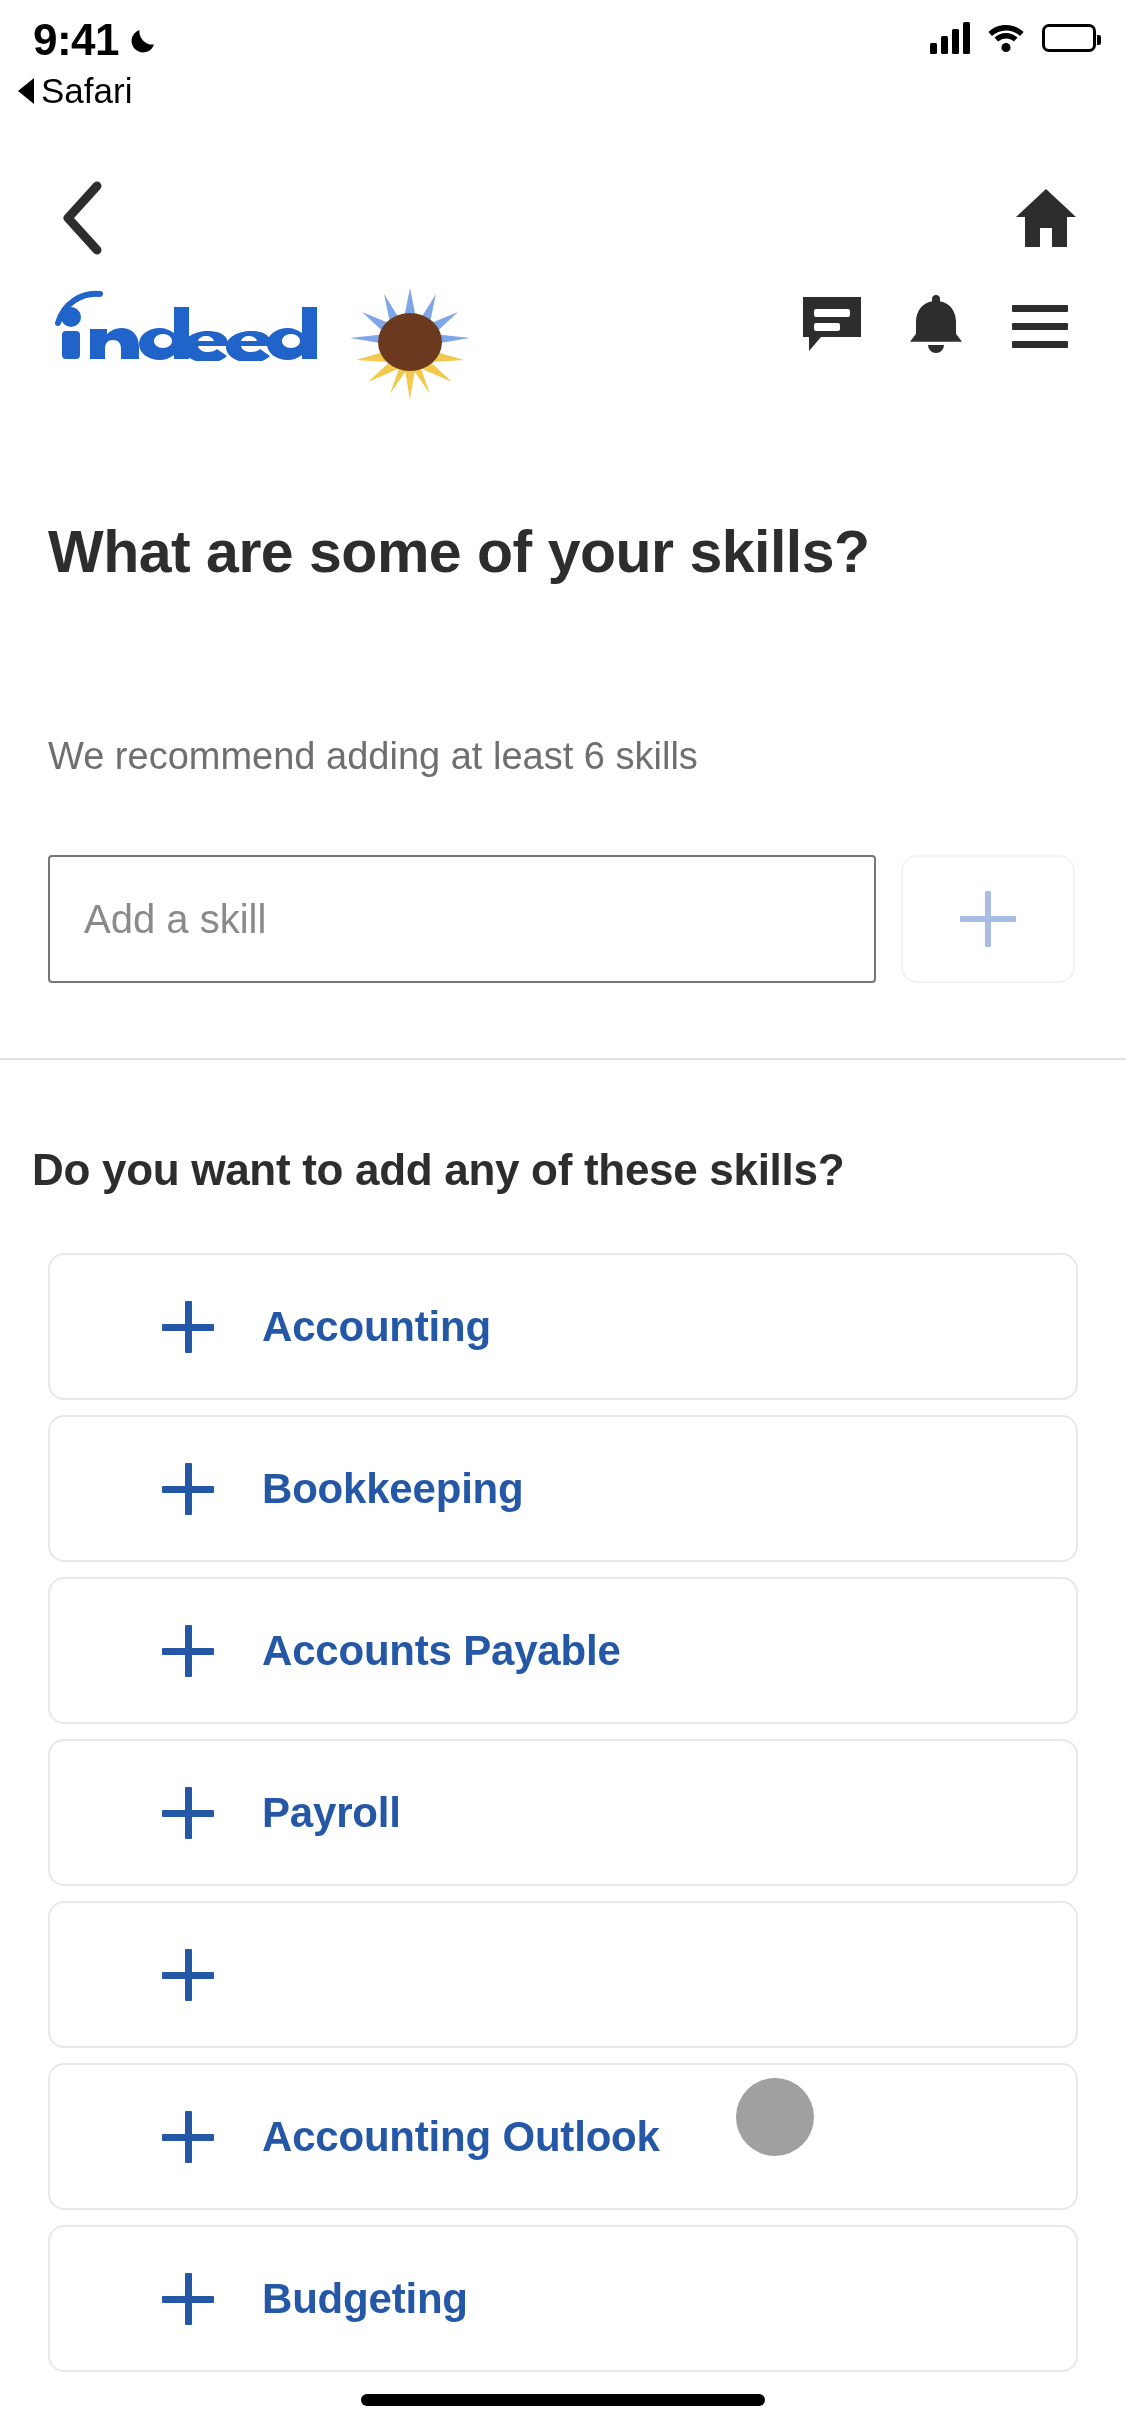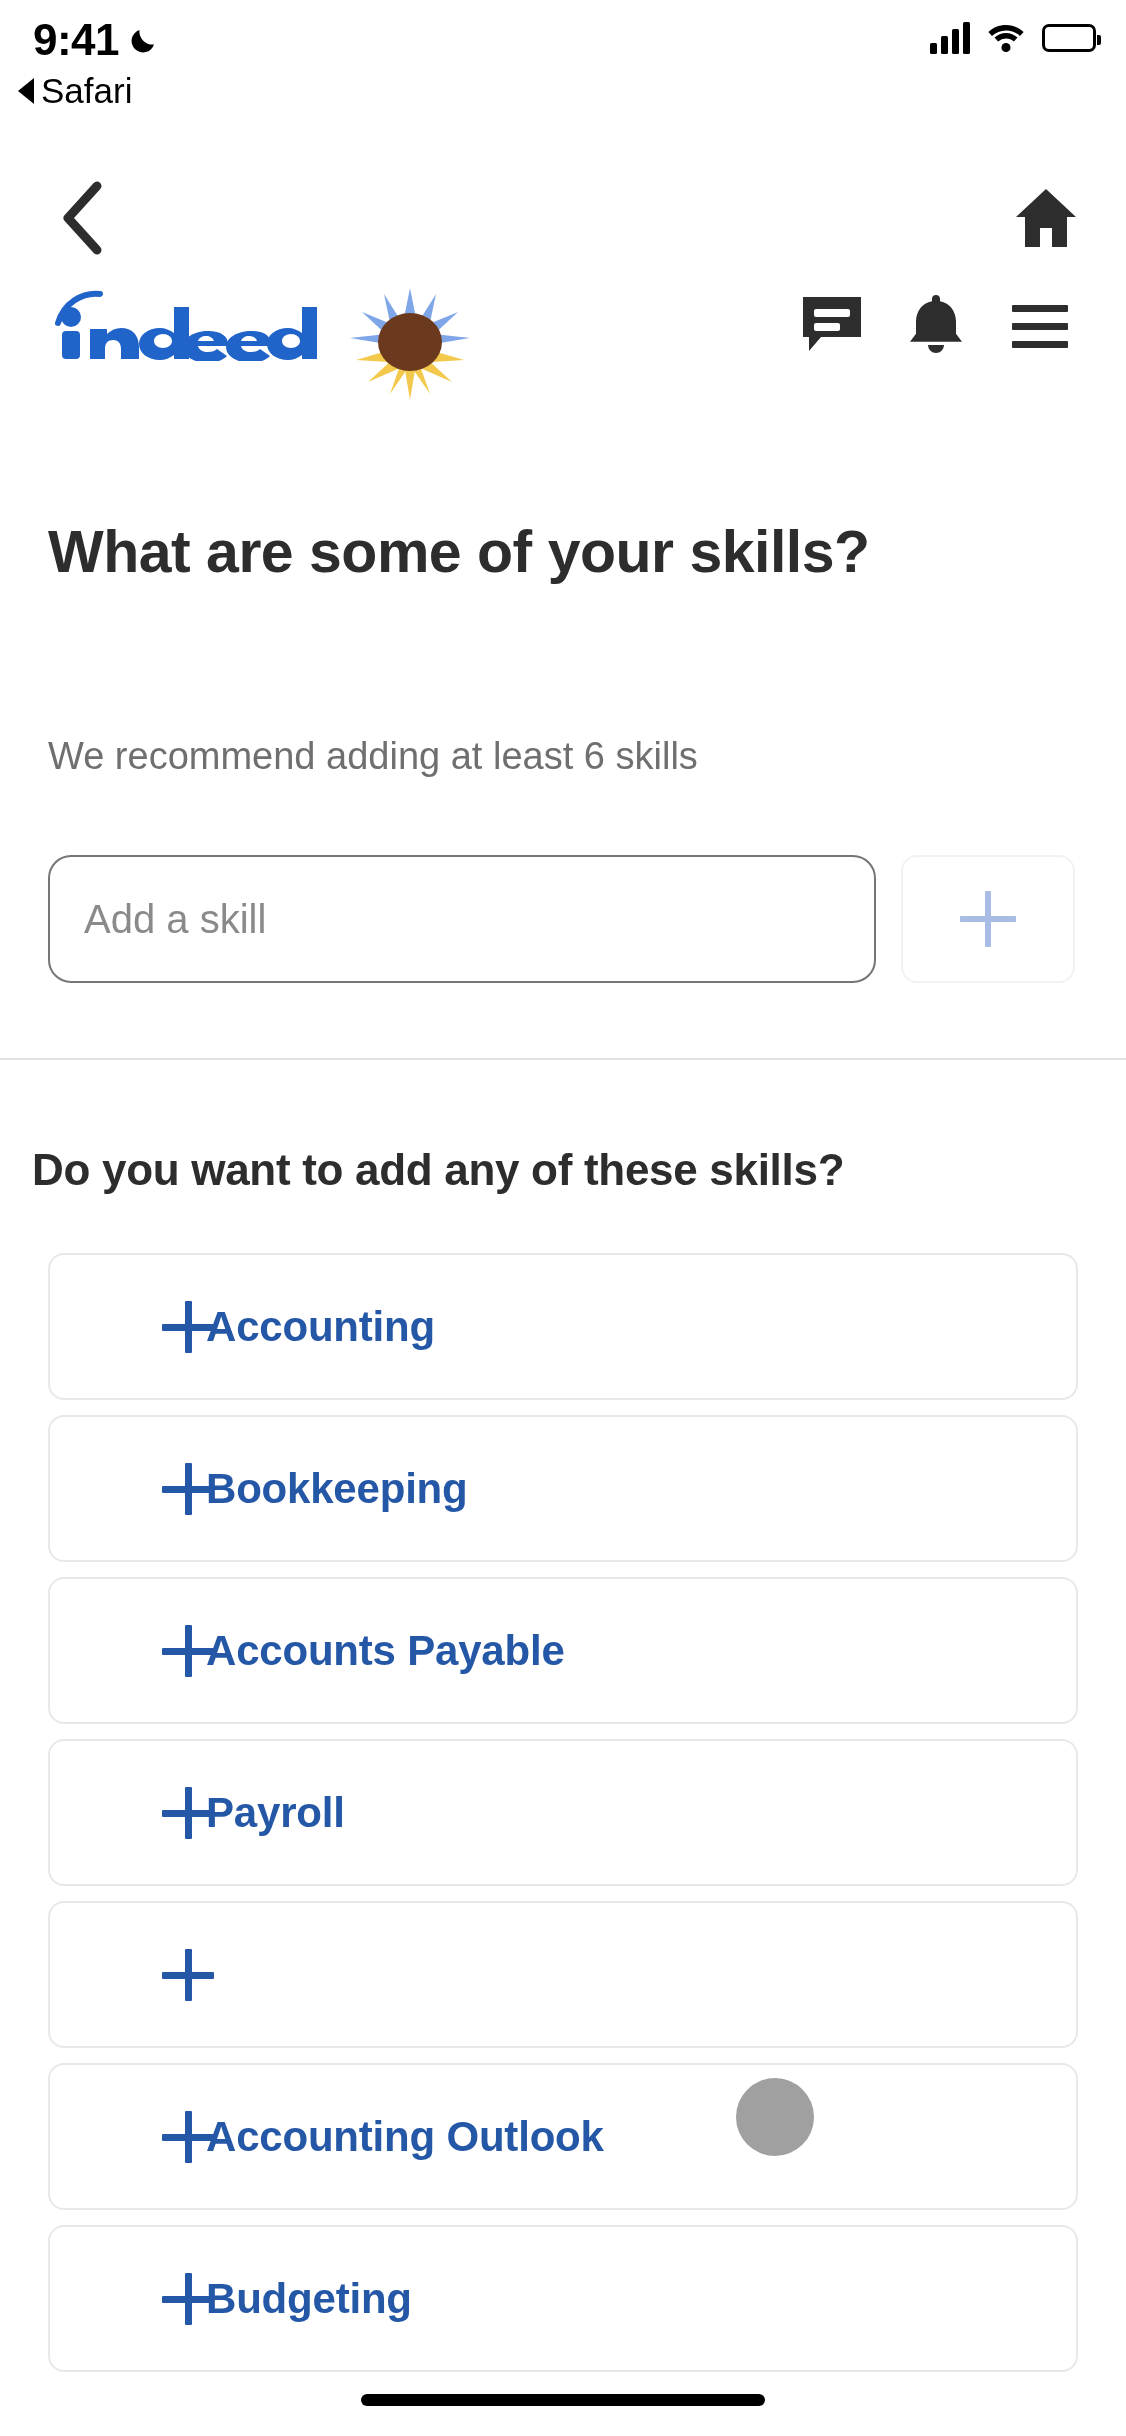--- a/index.html
+++ b/index.html
@@ -120,21 +120,21 @@
   }
 
   
   .input-row {
     position:absolute; left:48px; top:855px;
     width:1030px; height:130px;
     display:flex; align-items:flex-start; gap:25px;
   }
   .skill-input {
     width:828px; height:128px;
-    border:2px solid #767676; border-radius:23px;
+    border:2px solid #767676; border-radius:4px;
     background:#fff;
     font-family:"Liberation Sans", sans-serif;
     font-size:40px; color:#2D2D2D;
     padding:0 34px;
     outline:none;
   }
   .skill-input::placeholder { color:#8A8A8A; }
   .add-btn {
     width:174px; height:128px;
     border:2px solid #F2F2F2; border-radius:16px;
@@ -177,21 +177,21 @@
   .sugg-item .row-plus {
     position:absolute; left:112px;
     width:52px; height:52px;
   }
   .sugg-item .row-plus:before, .sugg-item .row-plus:after {
     content:""; position:absolute; background:#2557A7; border-radius:1px;
   }
   .sugg-item .row-plus:before { left:0; top:23px; width:52px; height:7px; }
   .sugg-item .row-plus:after  { top:0; left:23px; width:7px; height:52px; }
   .sugg-label {
-    margin-left:49px;
+    margin-left:105px;
     font-size:42px; font-weight:700; color:#2557A7;
     letter-spacing:-0.2px;
   }
 
   
   .touch-dot {
     position:absolute;
     left:736px; top:2078px;
     width:78px; height:78px;
     border-radius:50%;

